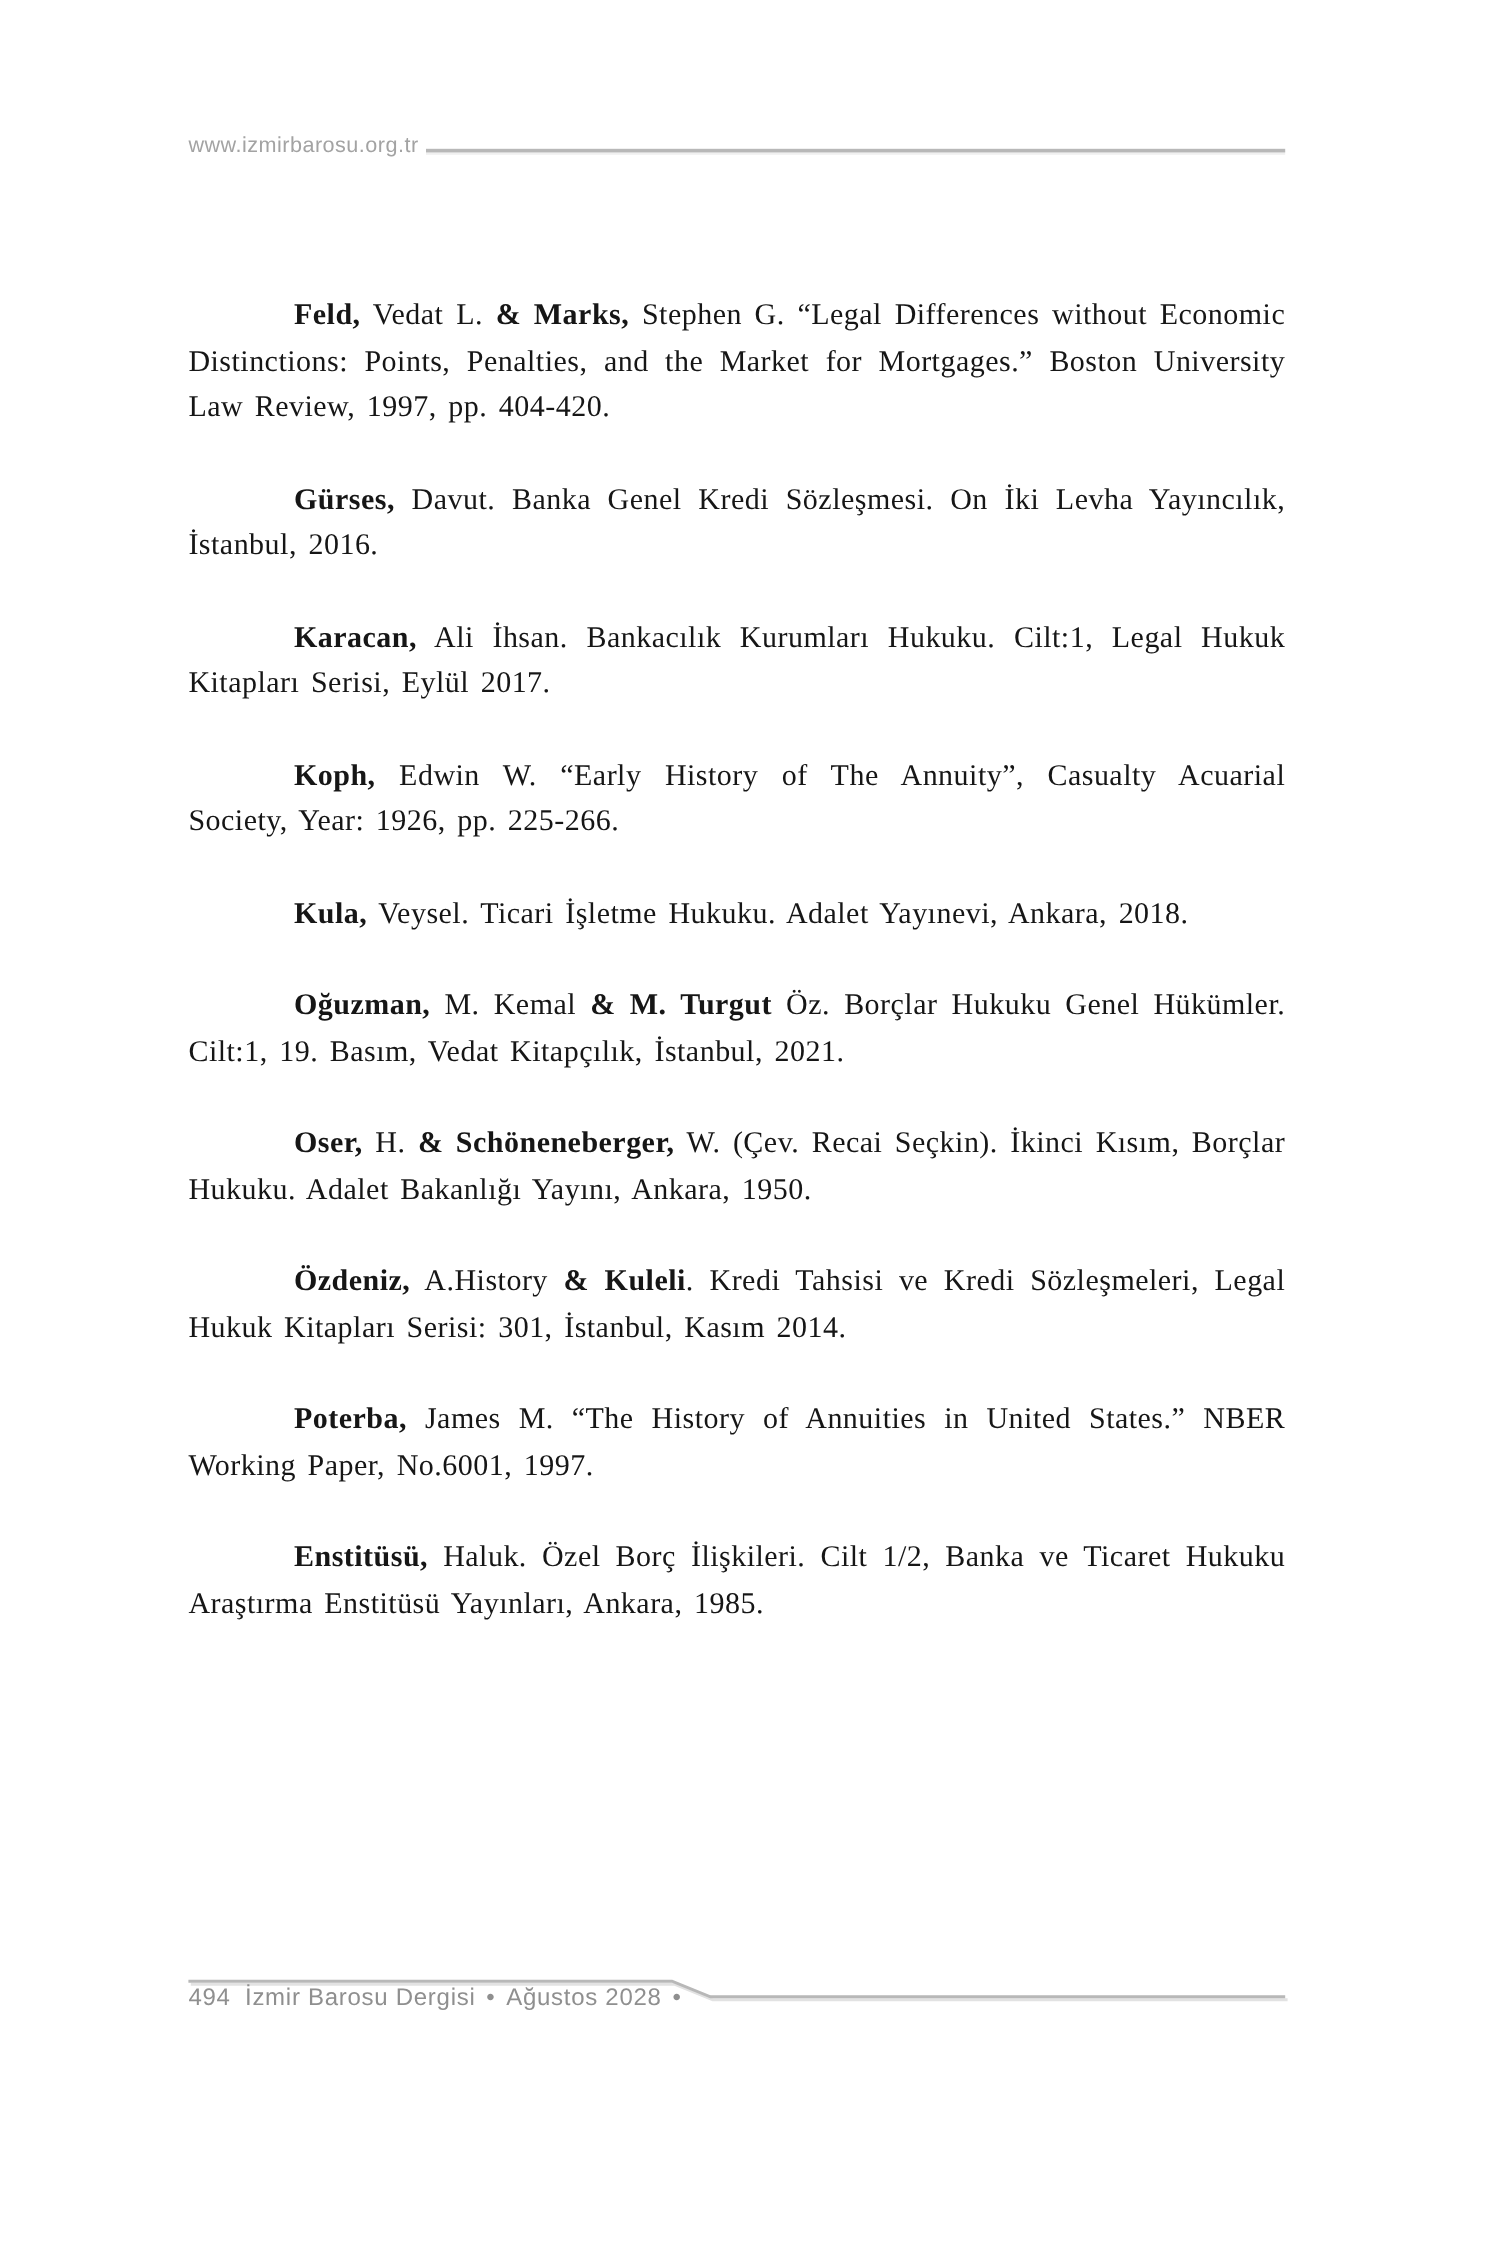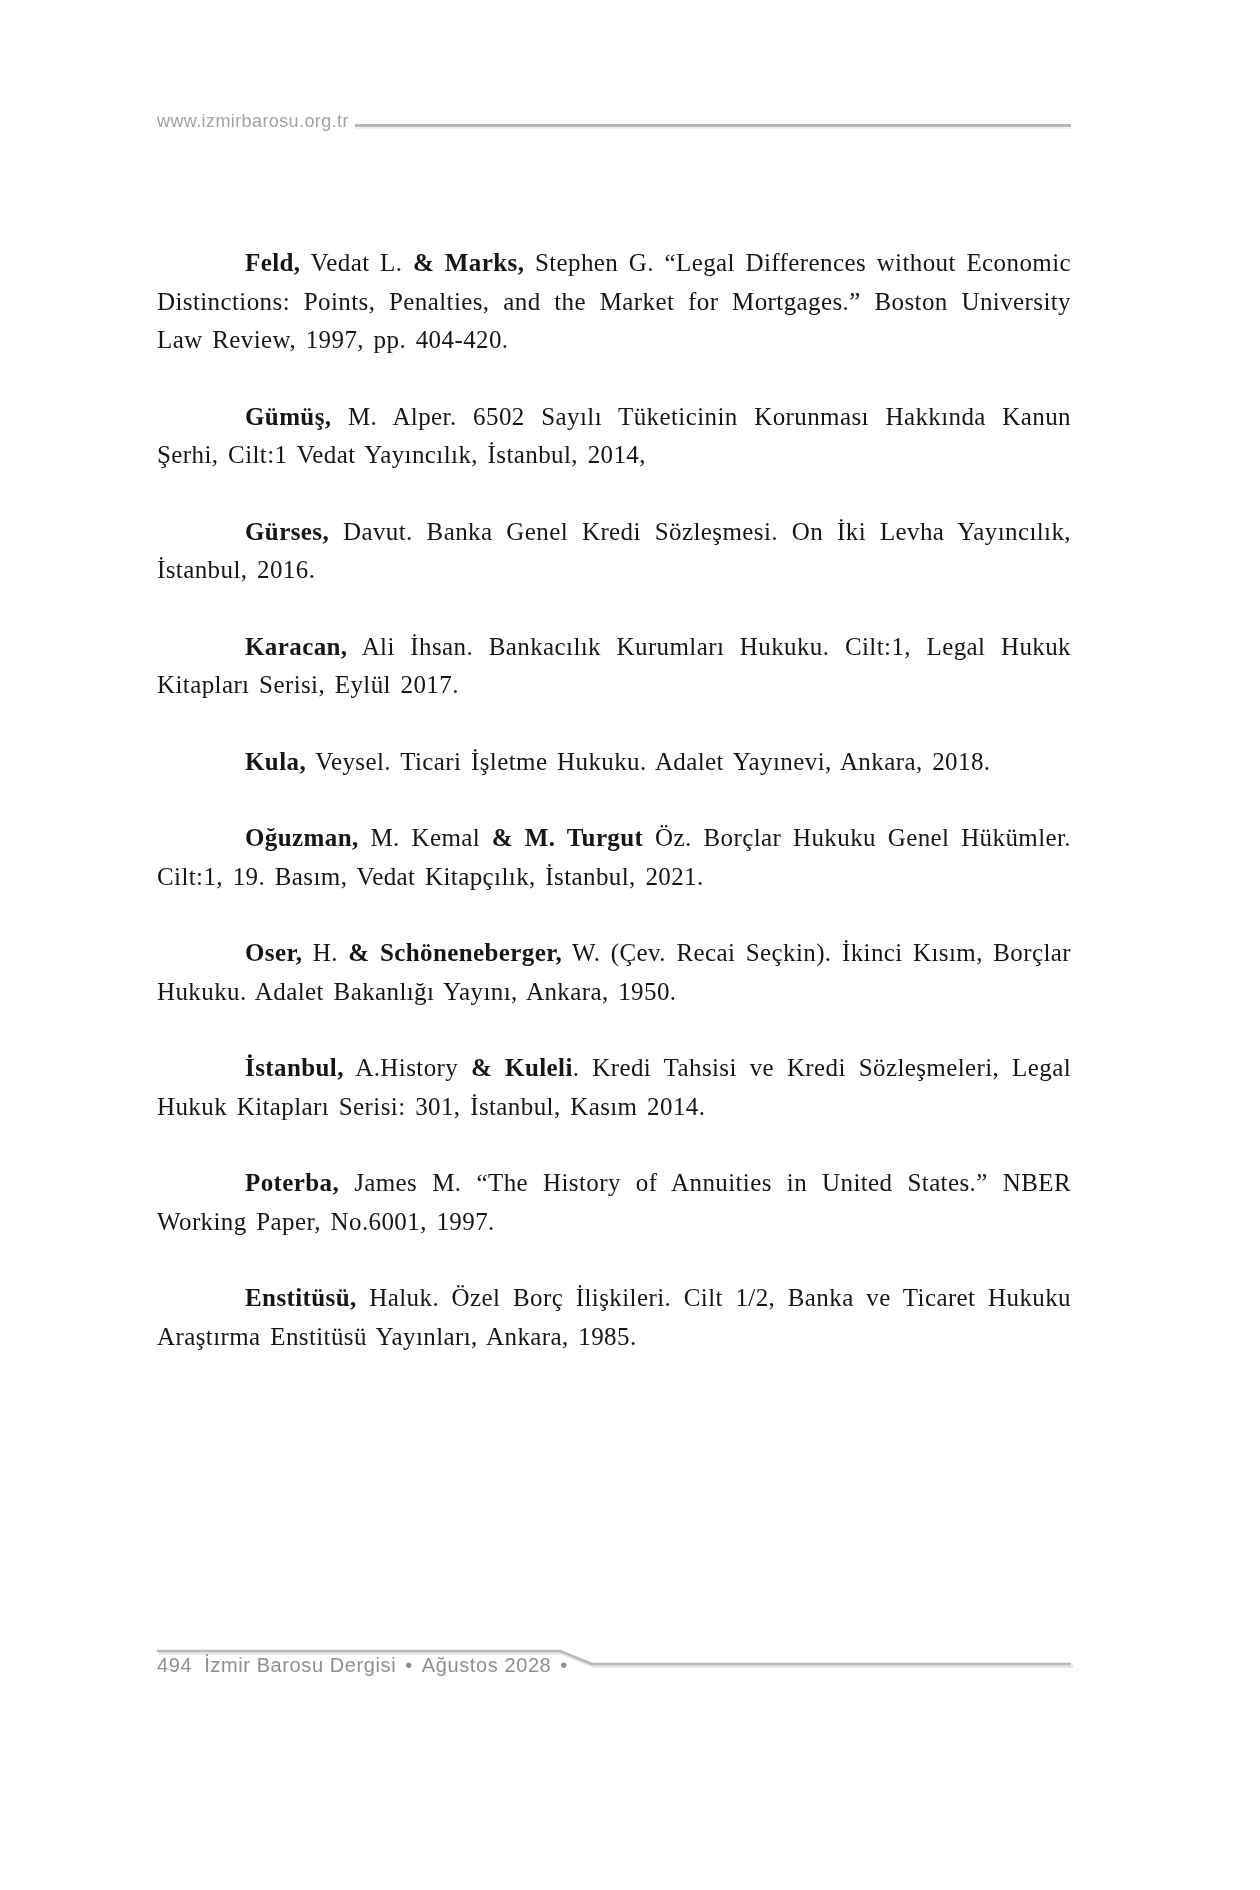--- a/index.html
+++ b/index.html
@@ -85,27 +85,27 @@
 
 <div class="page">
 
   <div class="header-row">
     <span class="site-url">www.izmirbarosu.org.tr</span>
     <div class="header-rule"></div>
   </div>
 
   <div class="bib">
       <p class="entry"><span class="b">Feld,</span><span> Vedat L. </span><span class="b">&amp; Marks,</span><span> Stephen G. “Legal Differences without Economic Distinctions: Points, Penalties, and the Market for Mortgages.” Boston University Law Review, 1997, pp. 404-420.</span></p>
-      <p class="entry"><span class="b">Gümüş,</span><span> M. Alper. 6502 Sayılı Tüketicinin Korunması Hakkında Kanun Şerhi, Cilt:1 Vedat Yayıncılık, İstanbul, 2014,</span></p>
       <p class="entry"><span class="b">Gürses,</span><span> Davut. Banka Genel Kredi Sözleşmesi. On İki Levha Yayıncılık, İstanbul, 2016.</span></p>
       <p class="entry"><span class="b">Karacan,</span><span> Ali İhsan. Bankacılık Kurumları Hukuku. Cilt:1, Legal Hukuk Kitapları Serisi, Eylül 2017.</span></p>
+      <p class="entry"><span class="b">Koph,</span><span> Edwin W. “Early History of The Annuity”, Casualty Acuarial Society, Year: 1926, pp. 225-266.</span></p>
       <p class="entry"><span class="b">Kula,</span><span> Veysel. Ticari İşletme Hukuku. Adalet Yayınevi, Ankara, 2018.</span></p>
       <p class="entry"><span class="b">Oğuzman,</span><span> M. Kemal </span><span class="b">&amp; M. Turgut</span><span> Öz. Borçlar Hukuku Genel Hükümler. Cilt:1, 19. Basım, Vedat Kitapçılık, İstanbul, 2021.</span></p>
       <p class="entry"><span class="b">Oser,</span><span> H. </span><span class="b">&amp; Schöneneberger,</span><span> W. (Çev. Recai Seçkin). İkinci Kısım, Borçlar Hukuku. Adalet Bakanlığı Yayını, Ankara, 1950.</span></p>
-      <p class="entry"><span class="b">İstanbul,</span><span> A.History </span><span class="b">&amp; Kuleli</span><span>. Kredi Tahsisi ve Kredi Sözleşmeleri, Legal Hukuk Kitapları Serisi: 301, İstanbul, Kasım 2014.</span></p>
+      <p class="entry"><span class="b">Özdeniz,</span><span> A.History </span><span class="b">&amp; Kuleli</span><span>. Kredi Tahsisi ve Kredi Sözleşmeleri, Legal Hukuk Kitapları Serisi: 301, İstanbul, Kasım 2014.</span></p>
       <p class="entry"><span class="b">Poterba,</span><span> James M. “The History of Annuities in United States.” NBER Working Paper, No.6001, 1997.</span></p>
       <p class="entry"><span class="b">Enstitüsü,</span><span> Haluk. Özel Borç İlişkileri. Cilt 1/2, Banka ve Ticaret Hukuku Araştırma Enstitüsü Yayınları, Ankara, 1985.</span></p>
     </div>
 
   <svg class="footer-rule-svg" viewBox="0 0 920 24" xmlns="http://www.w3.org/2000/svg" aria-hidden="true">
     <polyline points="2,6 405,6 437,19 916,19" fill="none" stroke="#e2e2e2" stroke-width="2.5" transform="translate(2,2.5)"></polyline>
     <polyline points="2,6 405,6 437,19 916,19" fill="none" stroke="#b8b8b8" stroke-width="2.5"></polyline>
   </svg>
 
   <div class="footer-text">

